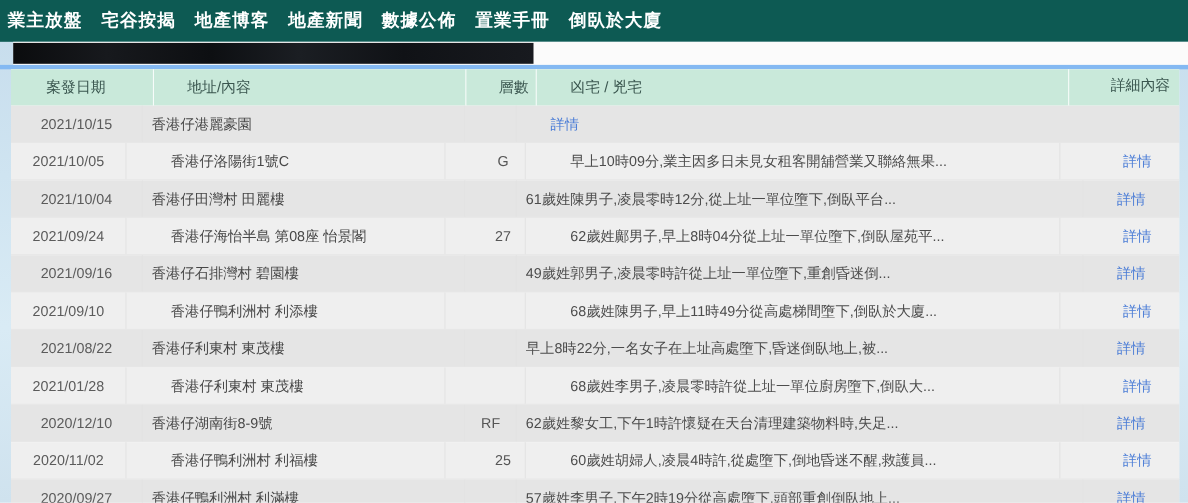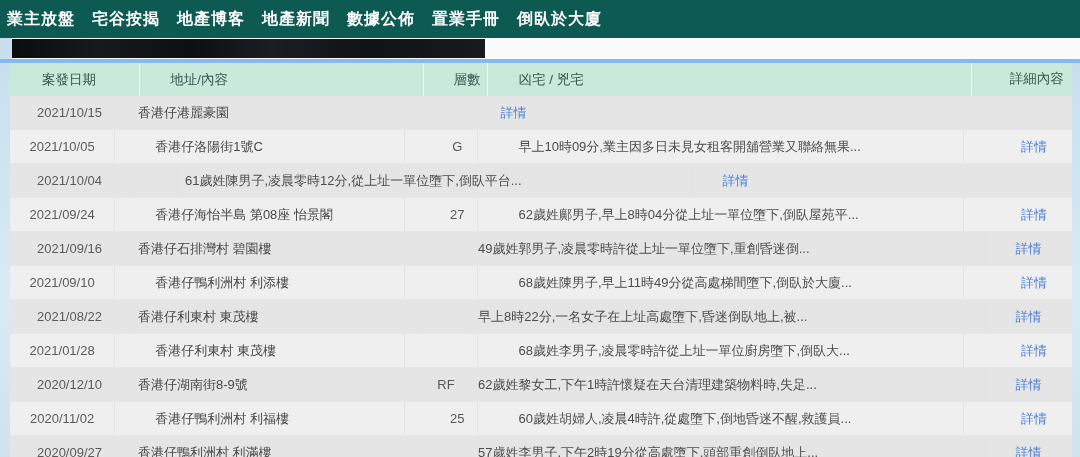--- a/index.html
+++ b/index.html
@@ -101,20 +101,21 @@
     <div class="cell col-addr">香港仔洛陽街1號C</div>
     <div class="cell col-floor">G</div>
     <div class="cell col-desc">早上10時09分,業主因多日未見女租客開舖營業又聯絡無果...</div>
     <div class="cell col-detail">
       <a class="detail-link">詳情</a>
     </div>
   </div>
 
   <div class="tr">
     <div class="cell col-date">2021/10/04</div>
+    <div class="cell col-addr">香港仔田灣村 田麗樓</div>
     <div class="cell col-floor"></div>
     <div class="cell col-desc">61歲姓陳男子,凌晨零時12分,從上址一單位墮下,倒臥平台...</div>
     <div class="cell col-detail">
       <a class="detail-link">詳情</a>
     </div>
   </div>
 
   <div class="tr alt">
     <div class="cell col-date">2021/09/24</div>
     <div class="cell col-addr">香港仔海怡半島 第08座 怡景閣</div>

